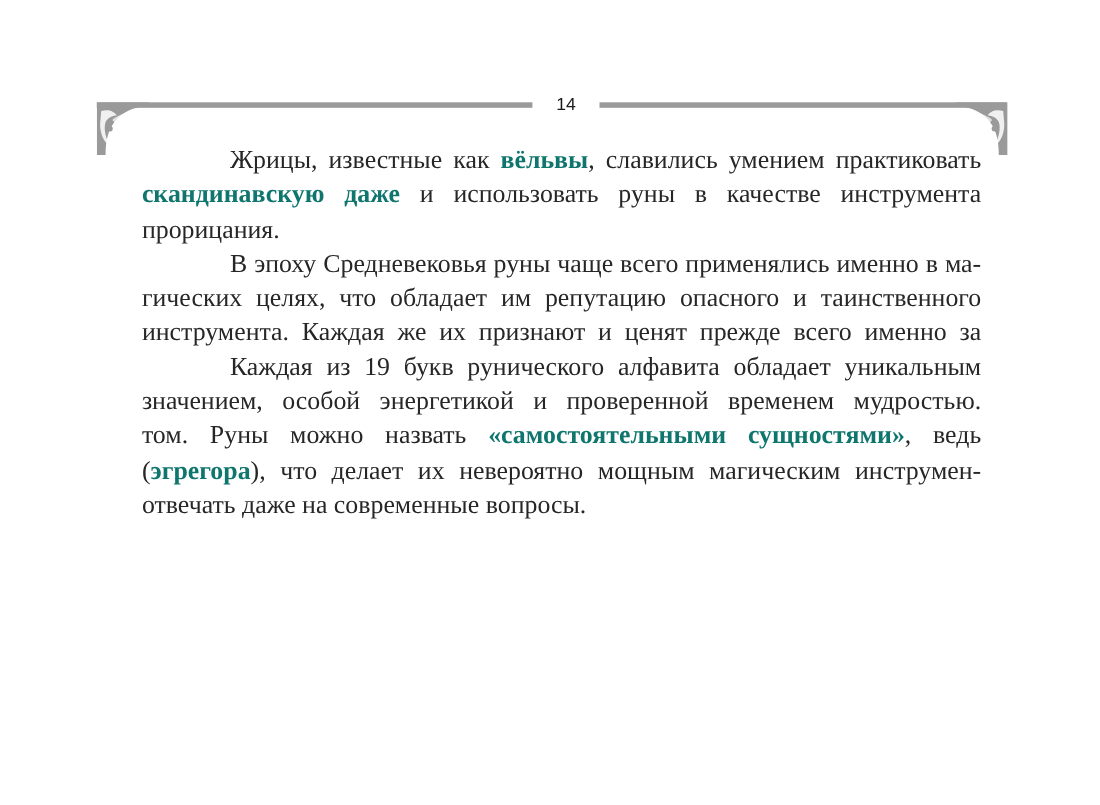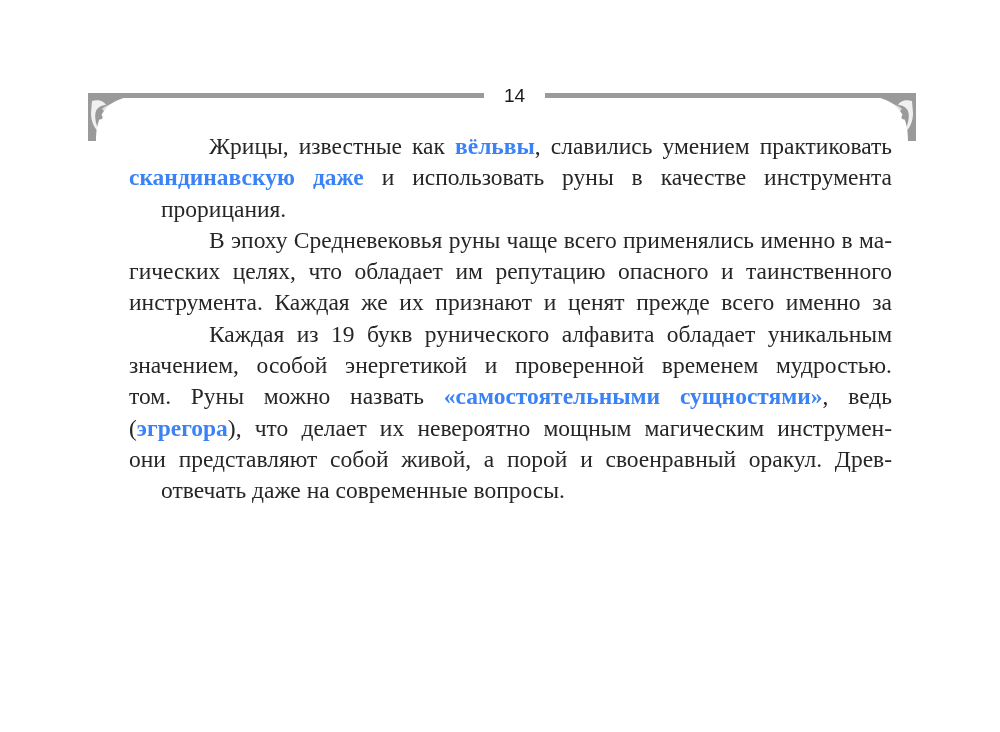--- a/index.html
+++ b/index.html
@@ -27,21 +27,21 @@
     }
     .rule-left { left: 88px; width: 396px; }
     .rule-right { left: 545px; width: 370px; }
     .page-number {
       position: absolute;
       top: 84px;
       left: 484px;
       width: 61px;
       text-align: center;
       font-family: "Liberation Sans", sans-serif;
-      font-size: 19px;
+      font-size: 16px;
       color: #1a1a1a;
       line-height: 24px;
     }
     .corner {
       position: absolute;
       top: 93px;
       width: 48px;
       height: 48px;
     }
     .corner-left { left: 88px; }
@@ -61,24 +61,24 @@
       margin: 0;
       text-indent: 40px;
       text-align-last: left;
     }
     .para .line {
       display: block;
       text-align: justify;
       text-align-last: justify;
     }
     .para .line.first { text-indent: 40px; }
-    .para .line.last { text-align-last: left; margin-left: 32px; }
+    .para .line.last { text-align-last: left; }
     .para .line { text-indent: 0; }
     .para .line.first { padding-left: 40px; }
-    b { font-weight: bold; color: #3b82f6; }
+    b { font-weight: bold; color: #0f766e; }
   </style>
 </head>
 <body>
 
 <div class="page">
 
   <div class="header-rule rule-left"></div>
   <div class="header-rule rule-right"></div>
 
   <div class="page-number">14</div>
@@ -108,17 +108,16 @@
       <div class="para">
         <span class="line first">В эпоху Средневековья руны чаще всего применялись именно в ма-</span>
         <span class="line">гических целях, что обладает им репутацию опасного и таинственного</span>
         <span class="line">инструмента. Каждая же их признают и ценят прежде всего именно за</span>
       </div>
       <div class="para">
         <span class="line first">Каждая из 19 букв рунического алфавита обладает уникальным</span>
         <span class="line">значением, особой энергетикой и проверенной временем мудростью.</span>
         <span class="line">том. Руны можно назвать <b>«самостоятельными сущностями»</b>, ведь</span>
         <span class="line">(<b>эгрегора</b>), что делает их невероятно мощным магическим инструмен-</span>
-        <span class="line">они представляют собой живой, а порой и своенравный оракул. Древ-</span>
         <span class="line last">отвечать даже на современные вопросы.</span>
       </div>
     </div>
 </div>
 
 </body></html>

